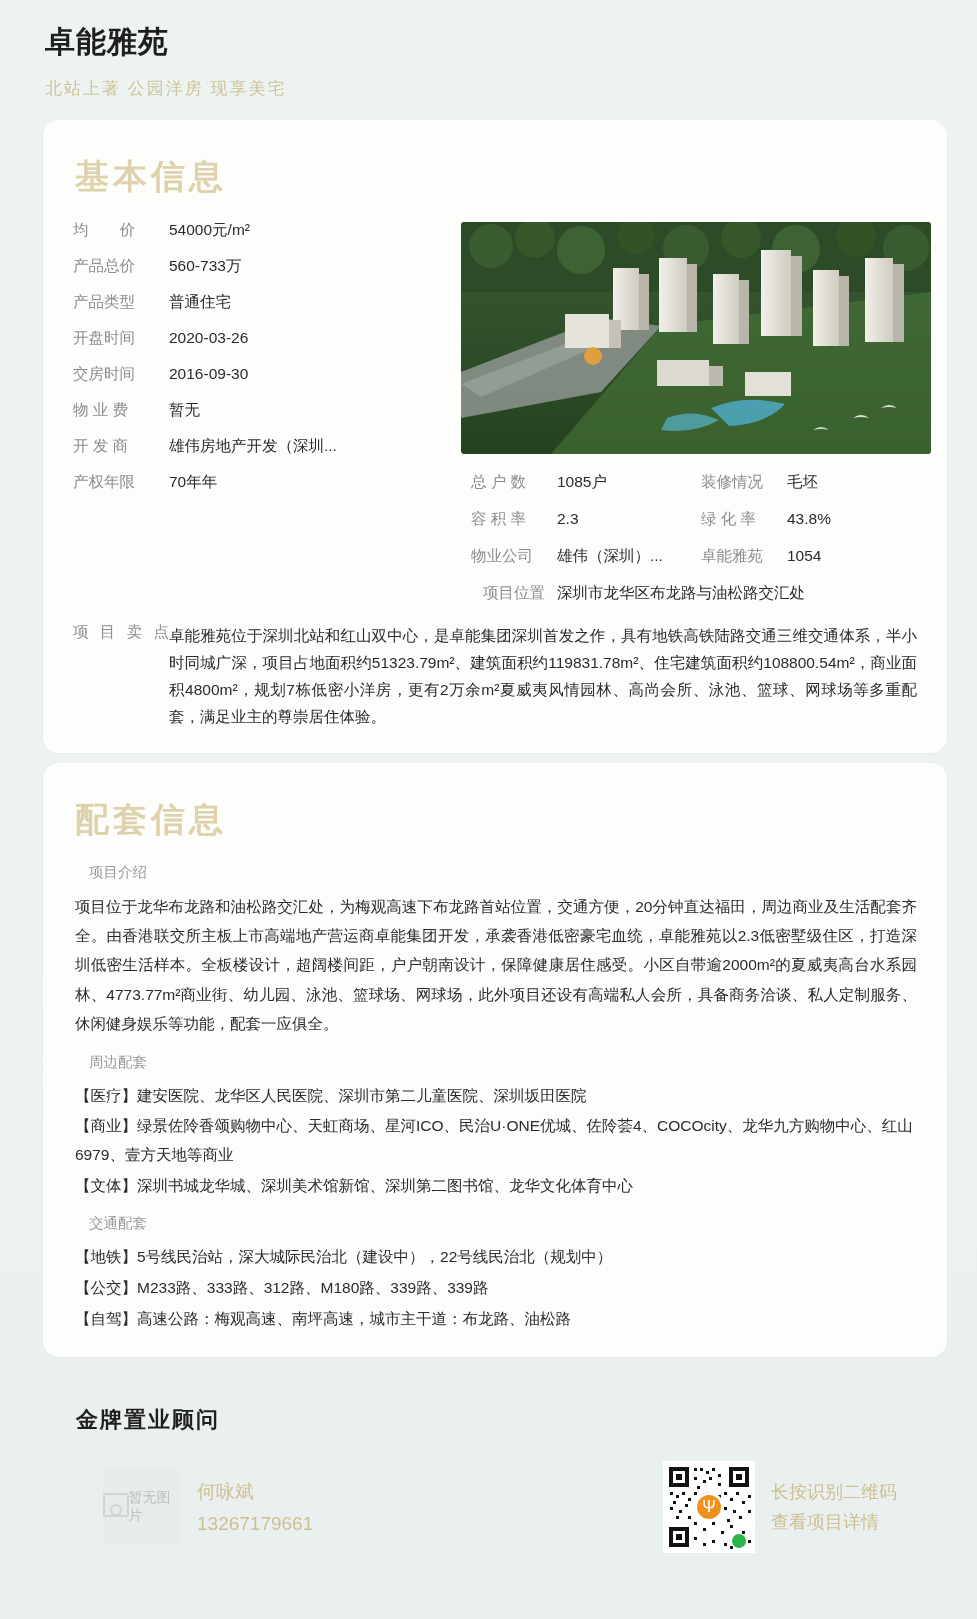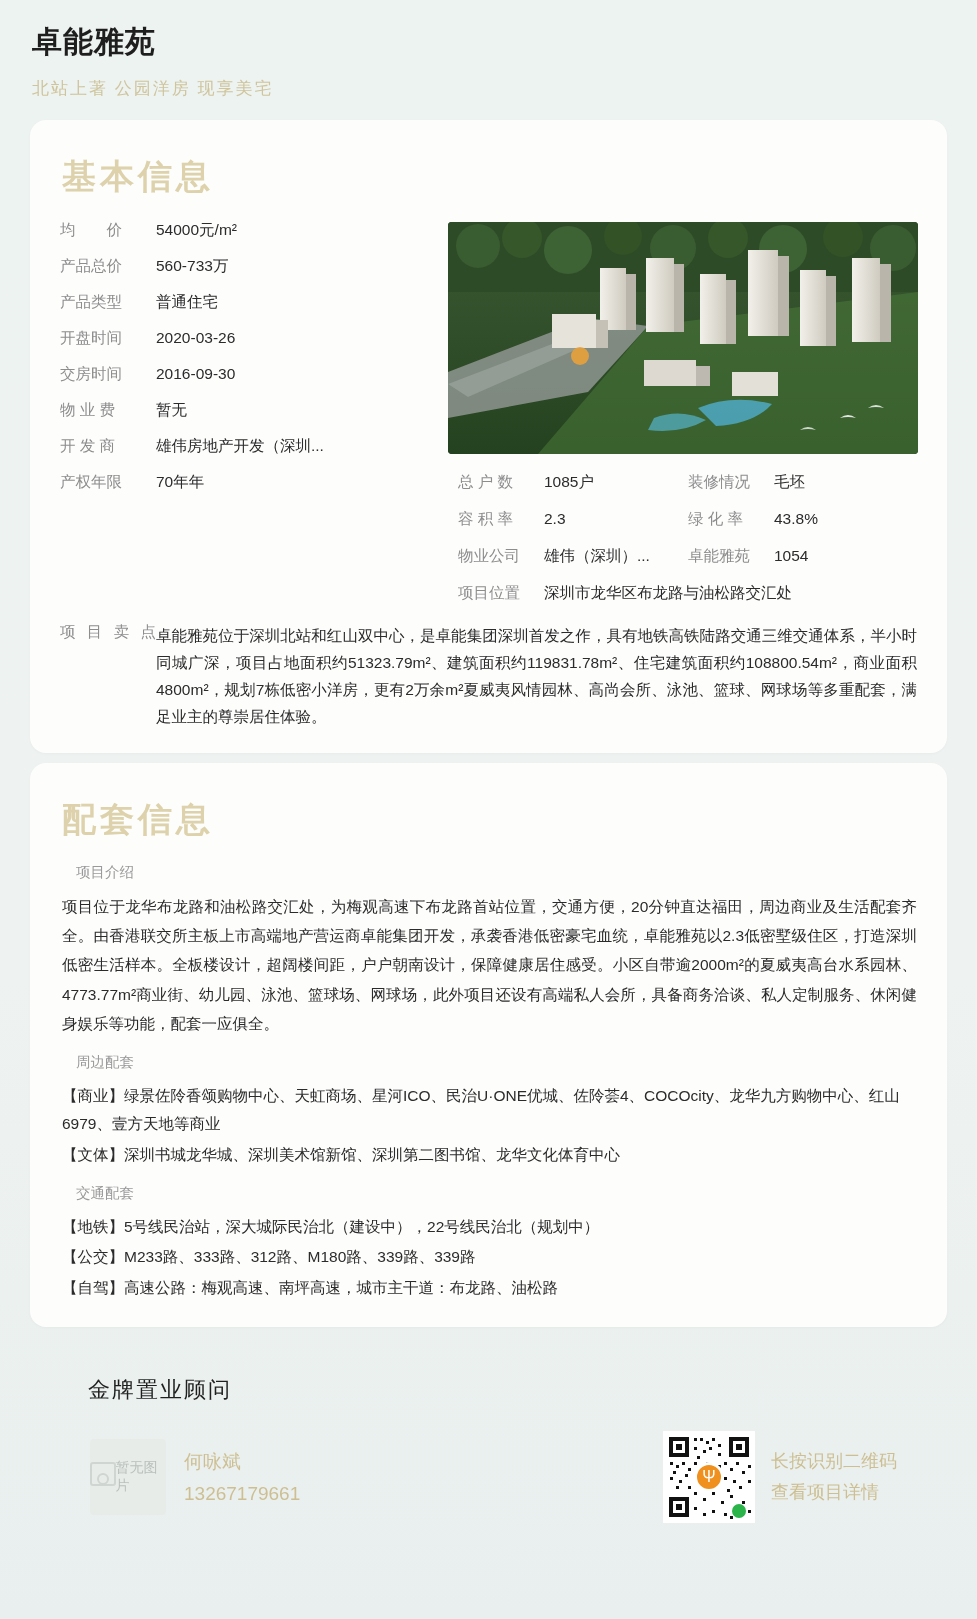--- a/index.html
+++ b/index.html
@@ -7,21 +7,21 @@
     margin: 0; padding: 0;
     width: 977px;
     background: #eef3f1;
     font-family: "Liberation Sans", sans-serif;
   }
   .page {
     position: relative;
     width: 977px;
     min-height: 1619px;
     background: linear-gradient(180deg, #edf3f1 0%, #eef3f1 60%, #e9efee 100%);
-    padding: 0 0 20px 0;
+    padding: 0 0 20px 13px;
   }
 
   
   .header { padding: 22px 0 10px 32px; }
   .header-title {
     font-size: 30px;
     font-weight: bold;
     color: #1e1e1e;
     letter-spacing: 1px;
     margin: 0 0 14px 0;
@@ -87,21 +87,21 @@
   .thumb svg { display: block; width: 100%; height: 100%; }
 
   .grid2 {
     display: flex;
     flex-wrap: wrap;
     margin-top: 18px;
     padding-left: 10px;
   }
   .grid2 .kv { width: 50%; margin-bottom: 16px; }
   .grid2 .kv .k { width: 86px; }
-  .grid2 .kv.wide { width: 100%; }
+  .grid2 .kv.wide { width: 100%; text-align: center; }
 
   .sellpoint {
     display: flex;
     align-items: flex-start;
     margin-top: 2px;
     font-size: 15.5px;
   }
   .sellpoint .k {
     color: #8d8d8d;
     width: 96px;
@@ -138,24 +138,24 @@
 
   
   .footer {
     margin: 22px 30px 0 30px;
     padding: 26px 30px 34px 30px;
     display: flex;
     flex-direction: column;
   }
   .footer-title {
     font-size: 22px;
-    font-weight: normal;
+    font-weight: bold;
     color: #1f1f1f;
     letter-spacing: 2px;
-    margin: 0 0 26px 28px;
+    margin: 0 0 26px 3px;
   }
   .footer-row {
     display: flex;
     align-items: center;
     justify-content: space-between;
     padding: 0 20px 0 30px;
   }
   .agent { display: flex; align-items: center; }
   .agent-photo {
     width: 76px; height: 76px;
@@ -365,20 +365,21 @@
     </div>
   </div>
 
   <div class="card">
     <div class="section-title">配套信息</div>
 
     <div class="sub-label">项目介绍</div>
     <p class="para">项目位于龙华布龙路和油松路交汇处，为梅观高速下布龙路首站位置，交通方便，20分钟直达福田，周边商业及生活配套齐全。由香港联交所主板上市高端地产营运商卓能集团开发，承袭香港低密豪宅血统，卓能雅苑以2.3低密墅级住区，打造深圳低密生活样本。全板楼设计，超阔楼间距，户户朝南设计，保障健康居住感受。小区自带逾2000m²的夏威夷高台水系园林、4773.77m²商业街、幼儿园、泳池、篮球场、网球场，此外项目还设有高端私人会所，具备商务洽谈、私人定制服务、休闲健身娱乐等功能，配套一应俱全。</p>
 
     <div class="sub-label">周边配套</div>
+    <div class="line">【医疗】建安医院、龙华区人民医院、深圳市第二儿童医院、深圳坂田医院</div>
     <div class="line">【商业】绿景佐阾香颂购物中心、天虹商场、星河ICO、民治U·ONE优城、佐阾荟4、COCOcity、龙华九方购物中心、红山6979、壹方天地等商业</div>
     <div class="line">【文体】深圳书城龙华城、深圳美术馆新馆、深圳第二图书馆、龙华文化体育中心</div>
 
     <div class="sub-label">交通配套</div>
     <div class="line">【地铁】5号线民治站，深大城际民治北（建设中），22号线民治北（规划中）</div>
     <div class="line">【公交】M233路、333路、312路、M180路、339路、339路</div>
     <div class="line">【自驾】高速公路：梅观高速、南坪高速，城市主干道：布龙路、油松路</div>
   </div>
 
   <div class="footer">

